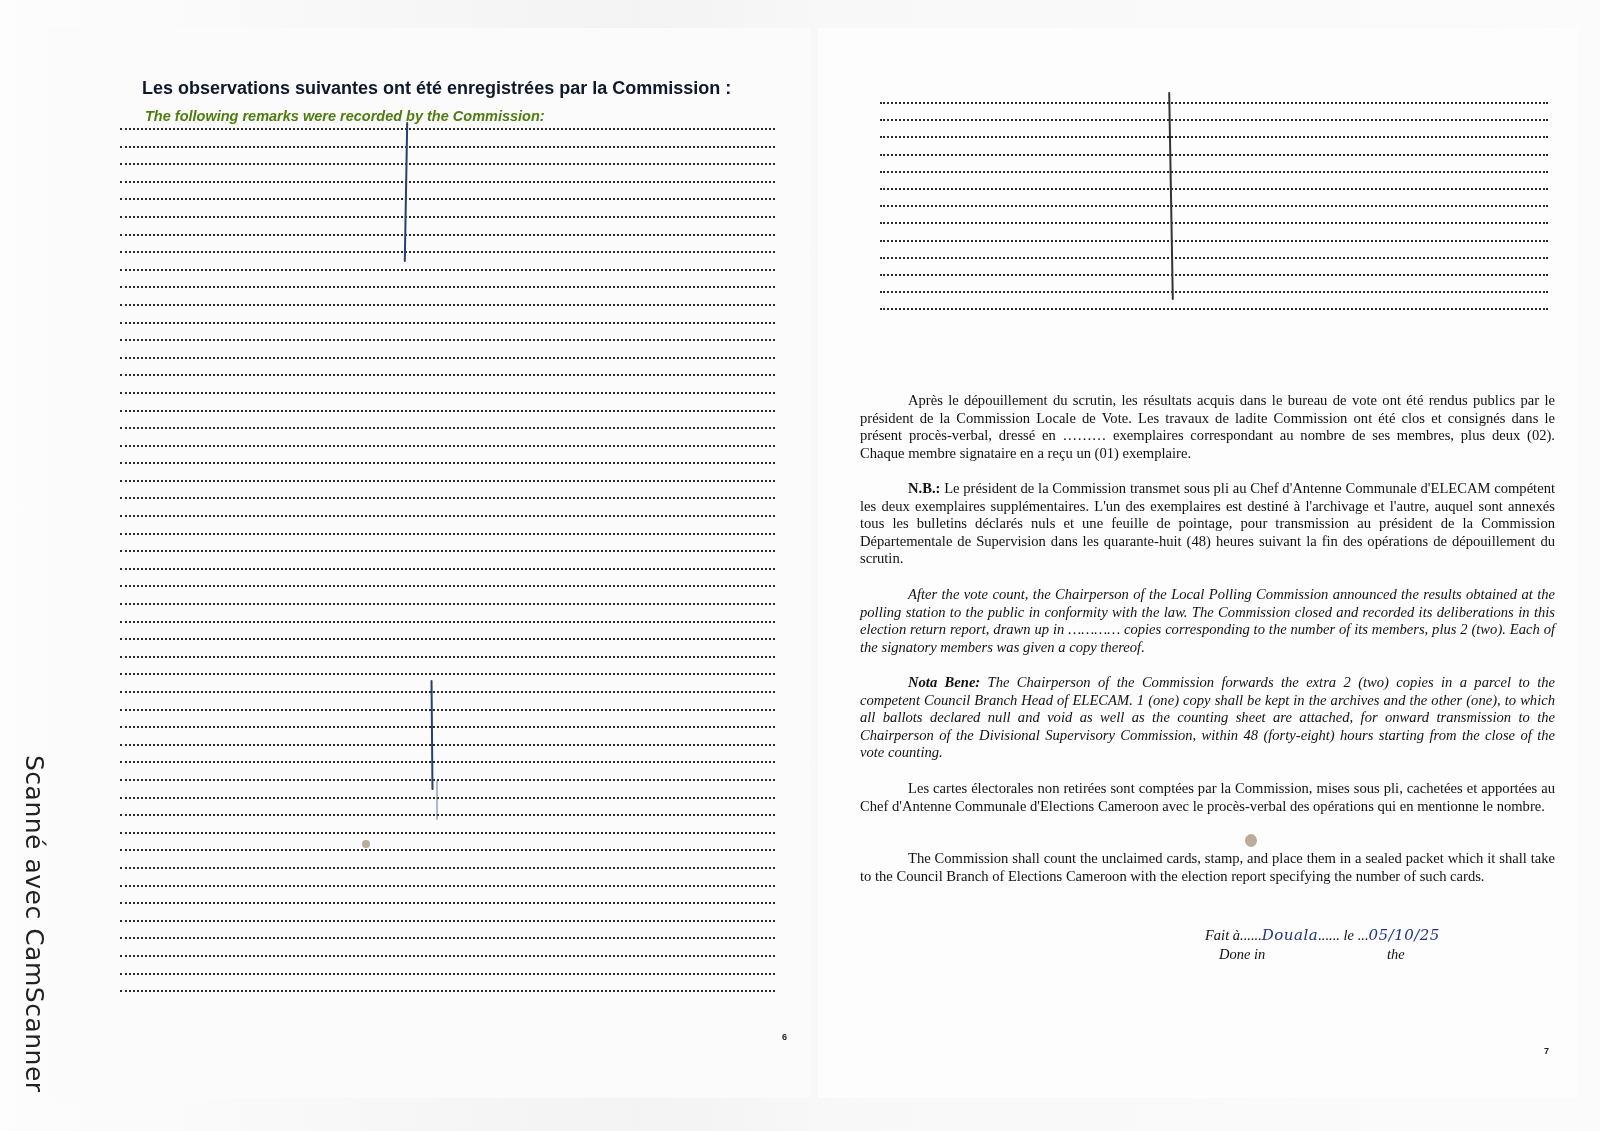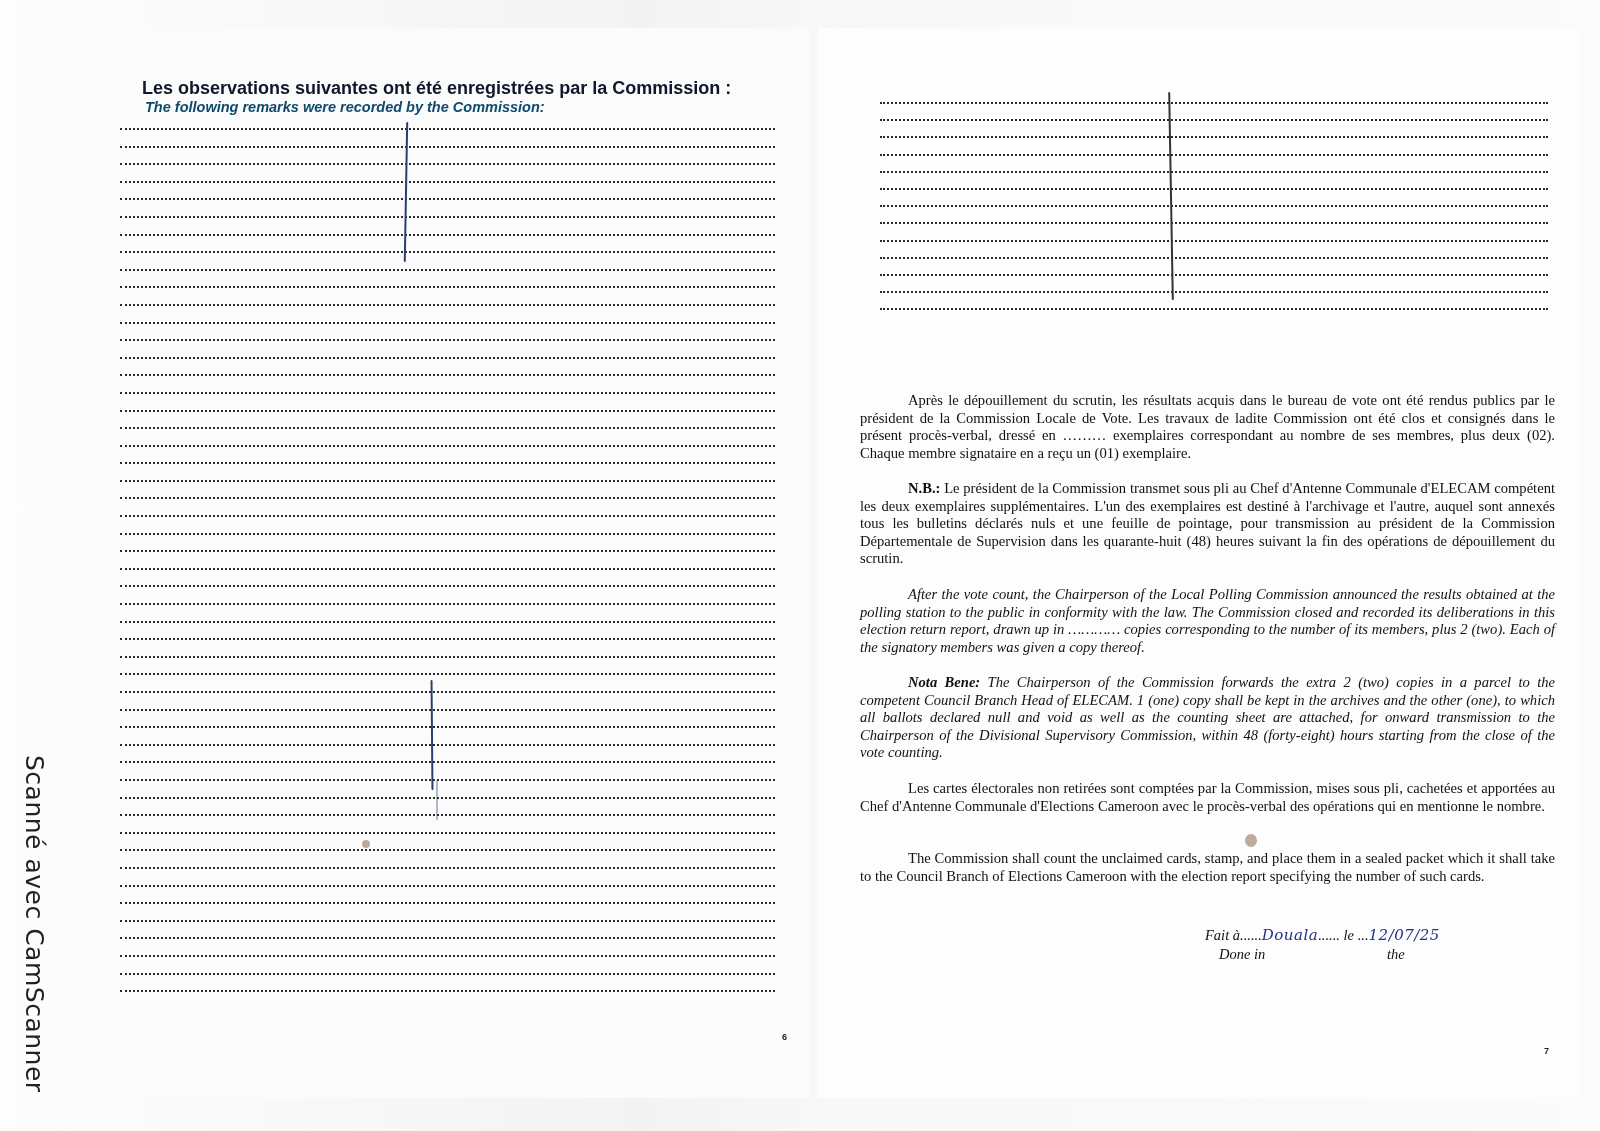--- a/index.html
+++ b/index.html
@@ -29,22 +29,22 @@
     letter-spacing: 0.5px;
     white-space: nowrap;
   }
 
   .heading-fr {
     position: absolute; left: 142px; top: 78px;
     font-size: 18px; font-weight: bold; color: #0f172a;
     font-family: "Liberation Sans", sans-serif;
   }
   .heading-en {
-    position: absolute; left: 145px; top: 99px;
-    font-size: 14.5px; font-weight: bold; font-style: italic; color: #0c4a6e;
+    position: absolute; left: 145px; top: 108px;
+    font-size: 14.5px; font-weight: bold; font-style: italic; color: #4d7c0f;
   }
 
   .lines-left {
     position: absolute; left: 120px; top: 128px; width: 655px;
   }
   .lines-right {
     position: absolute; left: 880px; top: 102px; width: 668px;
   }
   .dotline {
     height: 0; border-top: 2px dotted #2a2a2a;
@@ -213,21 +213,21 @@
   <p>The Commission shall count the unclaimed cards, stamp, and place them in a sealed packet which it shall take to the Council Branch of Elections Cameroon with the election report specifying the number of such cards.</p>
 </div>
 
 <div class="body-text p7">
 </div>
 
 <div class="sign-block">
   <div class="sign-row">
     <span>Fait à</span><span class="dots">......</span><span class="handwriting">Douala</span><span class="dots">......</span>
     <span>le</span>
-    <span class="dots">...</span><span class="handwriting">12/07/25</span>
+    <span class="dots">...</span><span class="handwriting">05/10/25</span>
   </div>
   <div class="sign-sub">
     <span style="margin-left:14px;">Done in</span>
     <span style="margin-left:118px;">the</span>
   </div>
 </div>
 
 <div class="page-num pn-right">7</div>
 
 <div class="speck" style="left:362px; top:840px; width:8px; height:8px;"></div>

